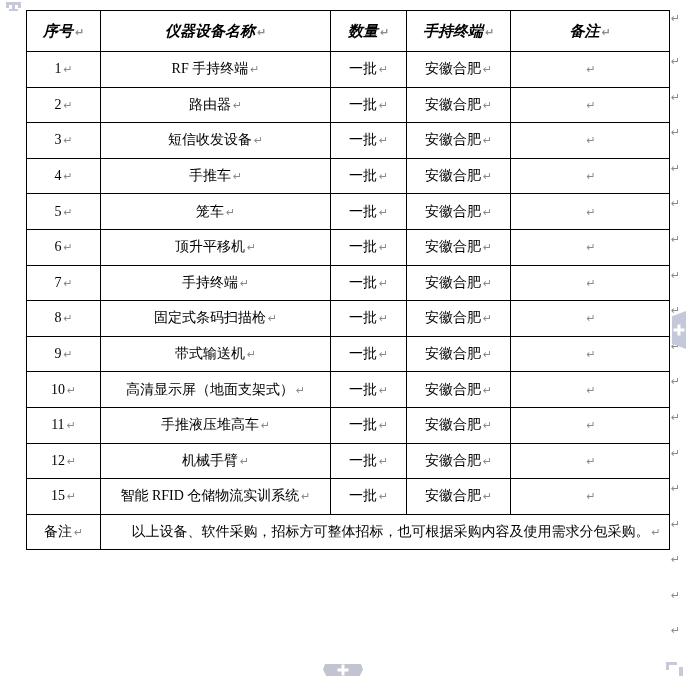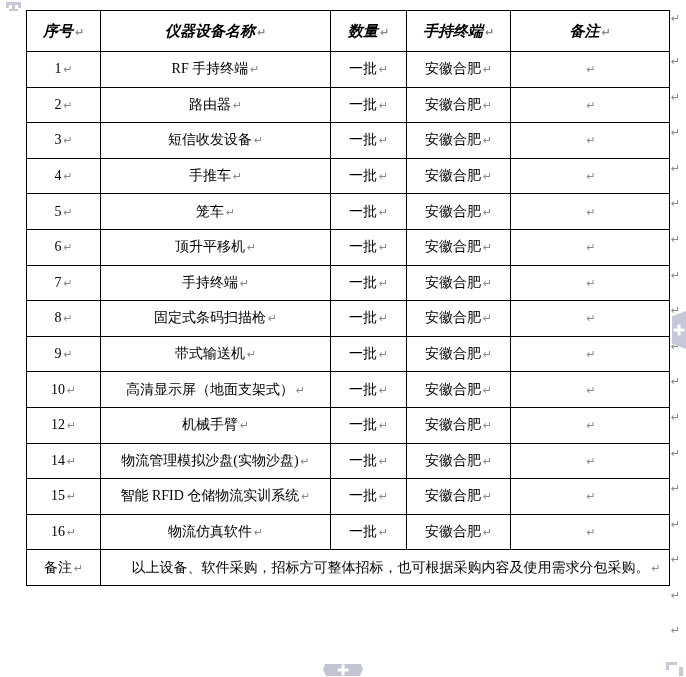--- a/index.html
+++ b/index.html
@@ -155,43 +155,36 @@
           <td><span></span><span class="mark">↵</span></td>
         </tr>
         <tr>
           <td><span>10</span><span class="mark">↵</span></td>
           <td><span>高清显示屏（地面支架式）</span><span class="mark">↵</span></td>
           <td><span>一批</span><span class="mark">↵</span></td>
           <td><span>安徽合肥</span><span class="mark">↵</span></td>
           <td><span></span><span class="mark">↵</span></td>
         </tr>
         <tr>
+          <td><span>11</span><span class="mark">↵</span></td>
+          <td><span>手推液压堆高车</span><span class="mark">↵</span></td>
+          <td><span>一批</span><span class="mark">↵</span></td>
+          <td><span>安徽合肥</span><span class="mark">↵</span></td>
+          <td><span></span><span class="mark">↵</span></td>
+        </tr>
+        <tr>
           <td><span>12</span><span class="mark">↵</span></td>
           <td><span>机械手臂</span><span class="mark">↵</span></td>
           <td><span>一批</span><span class="mark">↵</span></td>
           <td><span>安徽合肥</span><span class="mark">↵</span></td>
           <td><span></span><span class="mark">↵</span></td>
         </tr>
         <tr>
-          <td><span>14</span><span class="mark">↵</span></td>
-          <td><span>物流管理模拟沙盘(实物沙盘)</span><span class="mark">↵</span></td>
-          <td><span>一批</span><span class="mark">↵</span></td>
-          <td><span>安徽合肥</span><span class="mark">↵</span></td>
-          <td><span></span><span class="mark">↵</span></td>
-        </tr>
-        <tr>
           <td><span>15</span><span class="mark">↵</span></td>
           <td><span>智能 RFID 仓储物流实训系统</span><span class="mark">↵</span></td>
-          <td><span>一批</span><span class="mark">↵</span></td>
-          <td><span>安徽合肥</span><span class="mark">↵</span></td>
-          <td><span></span><span class="mark">↵</span></td>
-        </tr>
-        <tr>
-          <td><span>16</span><span class="mark">↵</span></td>
-          <td><span>物流仿真软件</span><span class="mark">↵</span></td>
           <td><span>一批</span><span class="mark">↵</span></td>
           <td><span>安徽合肥</span><span class="mark">↵</span></td>
           <td><span></span><span class="mark">↵</span></td>
         </tr>
       </tbody>
     <tbody>
       <tr class="note-row">
         <td><span>备注</span><span class="mark">↵</span></td>
         <td class="c-note" colspan="4">
           <span class="note-p"><span>以上设备、软件采购，招标方可整体招标，也可根据采购内容及使用需求分包采购。</span><span class="mark">↵</span></span>

